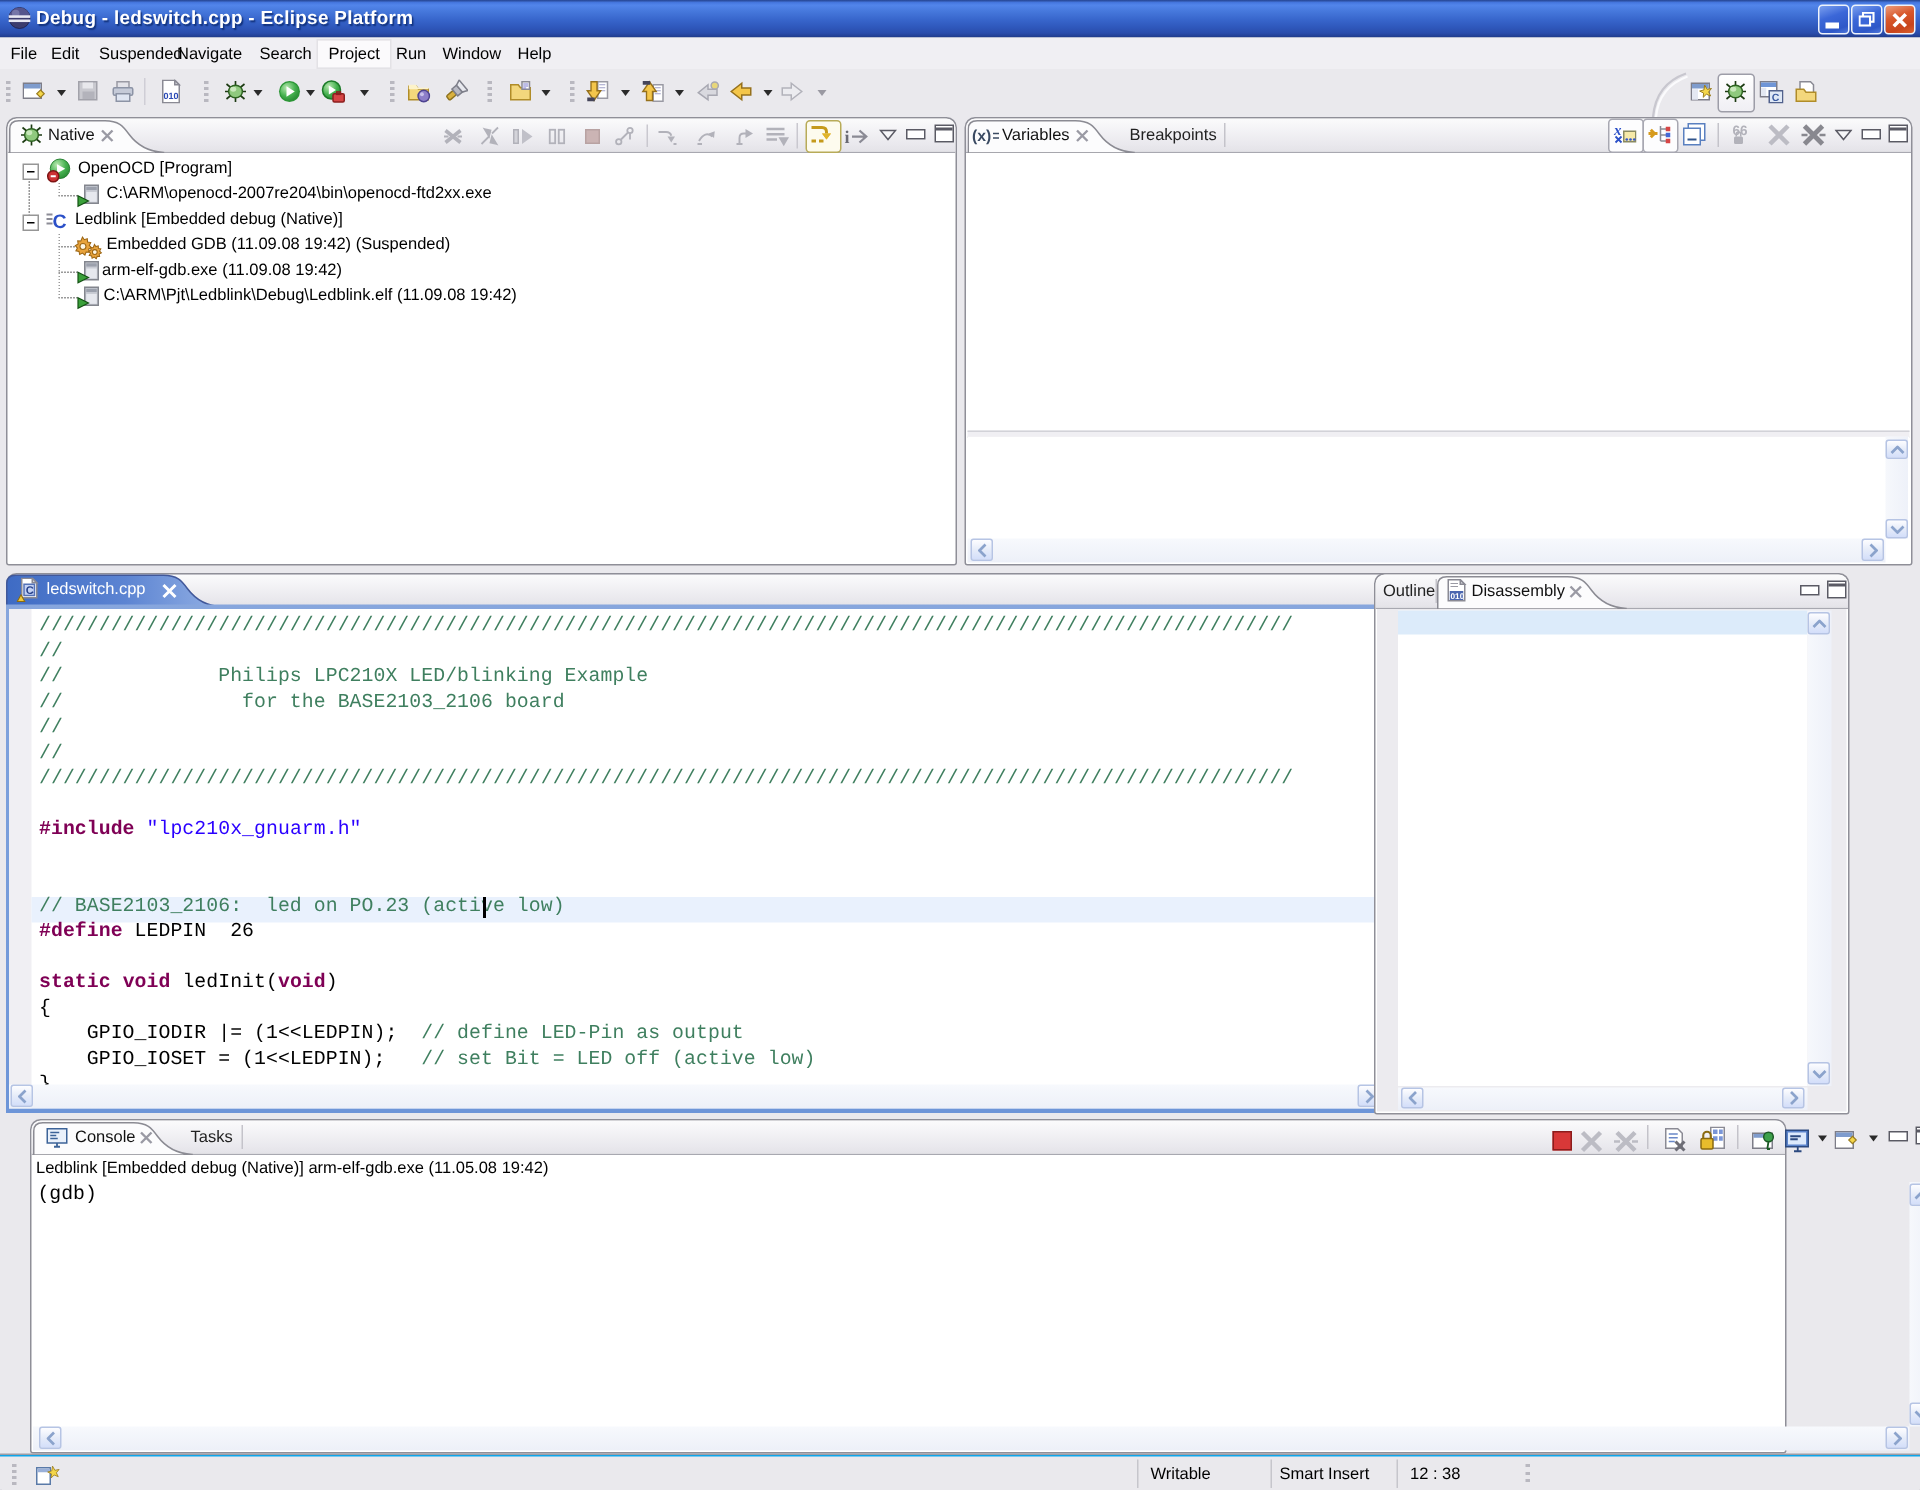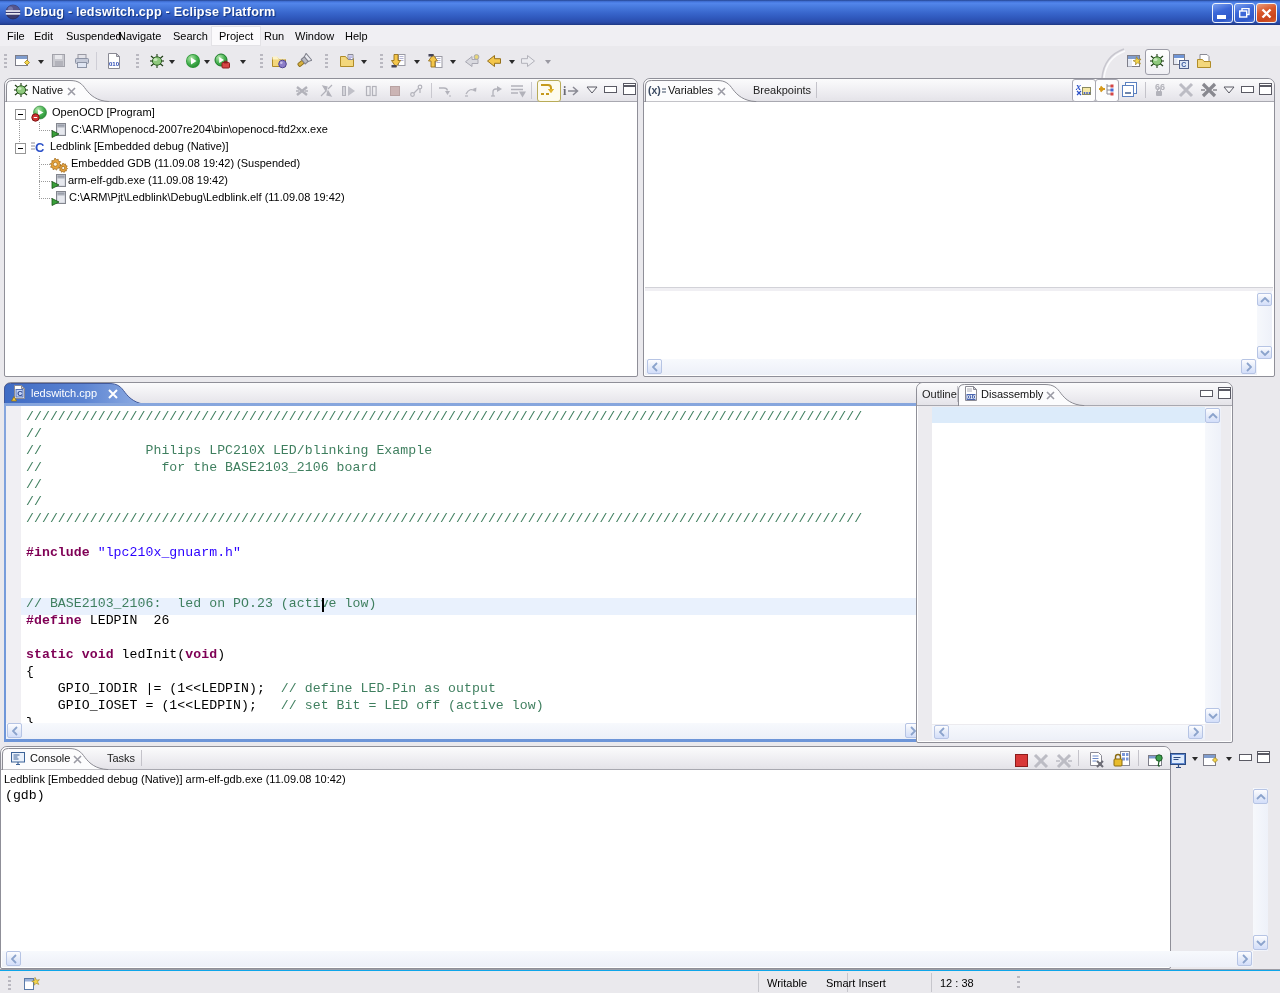--- a/index.html
+++ b/index.html
@@ -596,21 +596,21 @@
         </svg>
       </div>
     <div class="sbtn" style="right:2px;top:0;width:15px;height:14px">
         <svg width="6" height="10" viewBox="0 0 6 10">
           <path d="M1,1 L5,5 L1,9" fill="none" stroke="#8ba3cc" stroke-width="1.8"></path>
         </svg>
       </div>
   </div>
 </div>
 
-<div id="vCons" class="view" style="left:0;top:746px;width:1171px;height:223px">
+<div id="vCons" class="view" style="left:20px;top:746px;width:1171px;height:223px">
   <div class="tabrow"></div>
   <svg class="abs" style="left:1px;top:0" width="115" height="23" viewBox="0 0 115 23">
       <path d="M0.5,23 V7 Q0.5,1.5 6.5,1.5 H67 C76,1.5 79,5 83,10.5 C87.5,16.5 94,22 106,22.6 L106,23 Z" fill="#fcfcfd" stroke="#8b8b93"></path>
     </svg>
   <svg class="abs" style="left:9px;top:4px" width="16" height="15" viewBox="0 0 16 15">
       <rect x="1.5" y="1.5" width="13" height="9.5" fill="#eaf1fb" stroke="#3c6398"></rect>
       <path d="M3.5,4 h6 M3.5,6 h4 M3.5,8 h5" stroke="#3c6398" stroke-width="1"></path>
       <path d="M6,13.5 h4 M8,11 v2.5" stroke="#3c6398" stroke-width="1.2"></path>
     </svg>
   <span class="vtext" style="left:29px">Console</span>
@@ -659,21 +659,21 @@
   <svg class="abs" style="left:1202px;top:5px" width="17" height="17" viewBox="0 0 17 17">
       <rect x="0.5" y="2.5" width="12" height="11" fill="#fff" stroke="#7d7d88"></rect>
       <rect x="1" y="3" width="11" height="3" fill="#7f9ccd"></rect>
       <path d="M10,4.5 l2.5,2.5 l-2.5,2.5 l-2.5,-2.5 z" fill="#f4d64a" stroke="#9b7d1f" stroke-width="0.8" transform="translate(2,1)"></path>
     </svg>
   <div class="dda" style="left:1225px;top:10px"></div>
   <div class="minbtn" style="left:1238px;top:7px"></div>
   <div class="maxbtn" style="left:1256px;top:4px"></div>
 
   <div class="abs" style="left:1px;top:23px;right:1px;bottom:3px;background:#fff"></div>
-  <span class="abs" style="left:3px;top:26px;font-size:11px;color:#000">Ledblink [Embedded debug (Native)] arm-elf-gdb.exe (11.09.08 10:42)</span>
+  <span class="abs" style="left:3px;top:26px;font-size:11px;color:#000">Ledblink [Embedded debug (Native)] arm-elf-gdb.exe (11.05.08 19:42)</span>
   <div class="abs" style="left:4px;top:41px;font-family:'Liberation Mono',monospace;font-size:13.2px;color:#000">(gdb)&nbsp;</div>
   <div class="sb" style="left:1252px;top:41px;width:15px;height:163px">
     <div class="sbtn" style="left:0;top:1px;width:15px;height:15px">
         <svg width="10" height="6" viewBox="0 0 10 6">
           <path d="M1,5 L5,1 L9,5" fill="none" stroke="#8ba3cc" stroke-width="1.8"></path>
         </svg>
       </div>
     <div class="sbtn" style="left:0;bottom:1px;width:15px;height:15px">
         <svg width="10" height="6" viewBox="0 0 10 6">
           <path d="M1,1 L5,5 L9,1" fill="none" stroke="#8ba3cc" stroke-width="1.8"></path>
@@ -697,17 +697,17 @@
 <div id="status" class="abs" style="left:0;top:970px;width:1280px;height:23px;background:#eae9ed;border-top:1px solid #0ea5e9;box-shadow:0 -1px 0 #9d9da5">
   <div class="grip" style="left:8px;top:5px;height:14px"></div>
   <svg class="abs" style="left:23px;top:4px" width="17" height="16" viewBox="0 0 17 16">
       <rect x="1.5" y="3.5" width="9" height="11" fill="#fff" stroke="#5a7aa8"></rect>
       <rect x="2" y="4" width="8" height="2.5" fill="#9ab0d8"></rect>
       <path d="M12,2 l2,3.5 l3.5,-0.7 l-2.3,2.8 l1.6,3.2 l-3.4,-1.4 l-2.5,2.5 l0.3,-3.4 l-3.2,-1.6 l3.4,-0.9 z" fill="#f4d64a" stroke="#9b7d1f" stroke-width="0.7" transform="scale(0.8) translate(3,1)"></path>
     </svg>
   <div class="abs" style="left:758px;top:2px;width:1px;height:19px;background:#c6c6cc"></div>
   <span class="abs" style="left:767px;top:6px;font-size:11px">Writable</span>
   <div class="abs" style="left:847px;top:2px;width:1px;height:19px;background:#c6c6cc"></div>
-  <span class="abs" style="left:826px;top:6px;font-size:11px">Smart Insert</span>
+  <span class="abs" style="left:853px;top:6px;font-size:11px">Smart Insert</span>
   <div class="abs" style="left:931px;top:2px;width:1px;height:19px;background:#c6c6cc"></div>
   <span class="abs" style="left:940px;top:6px;font-size:11px">12 : 38</span>
   <div class="abs" style="left:1017px;top:5px;width:3px;height:14px;background:repeating-linear-gradient(180deg,#b9b8c0 0,#b9b8c0 2px,transparent 2px,transparent 5px)"></div>
 </div>
 
 </body></html>

